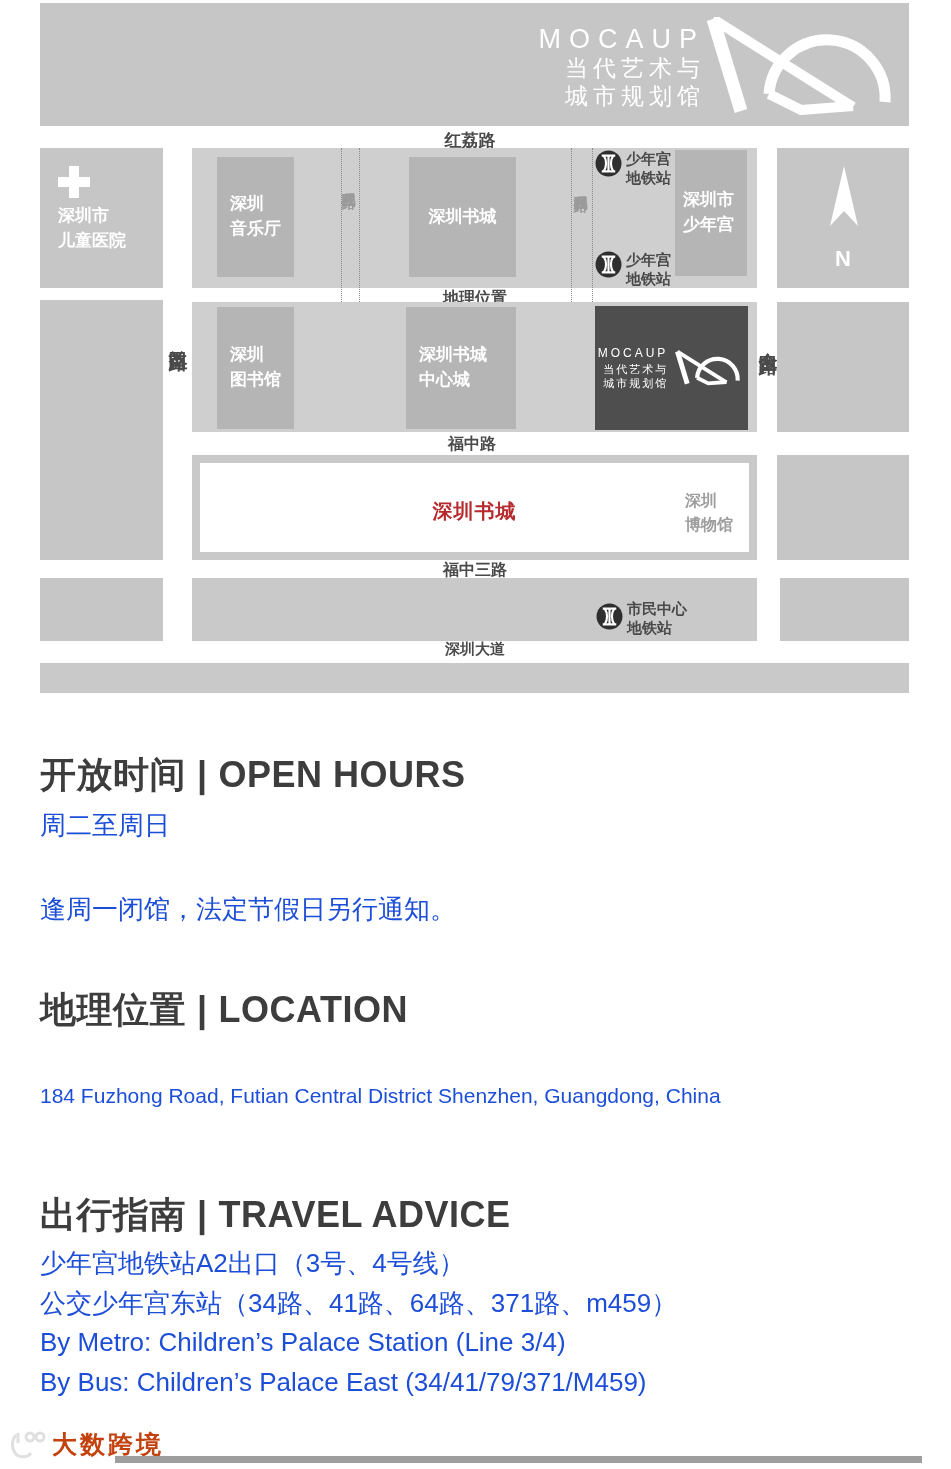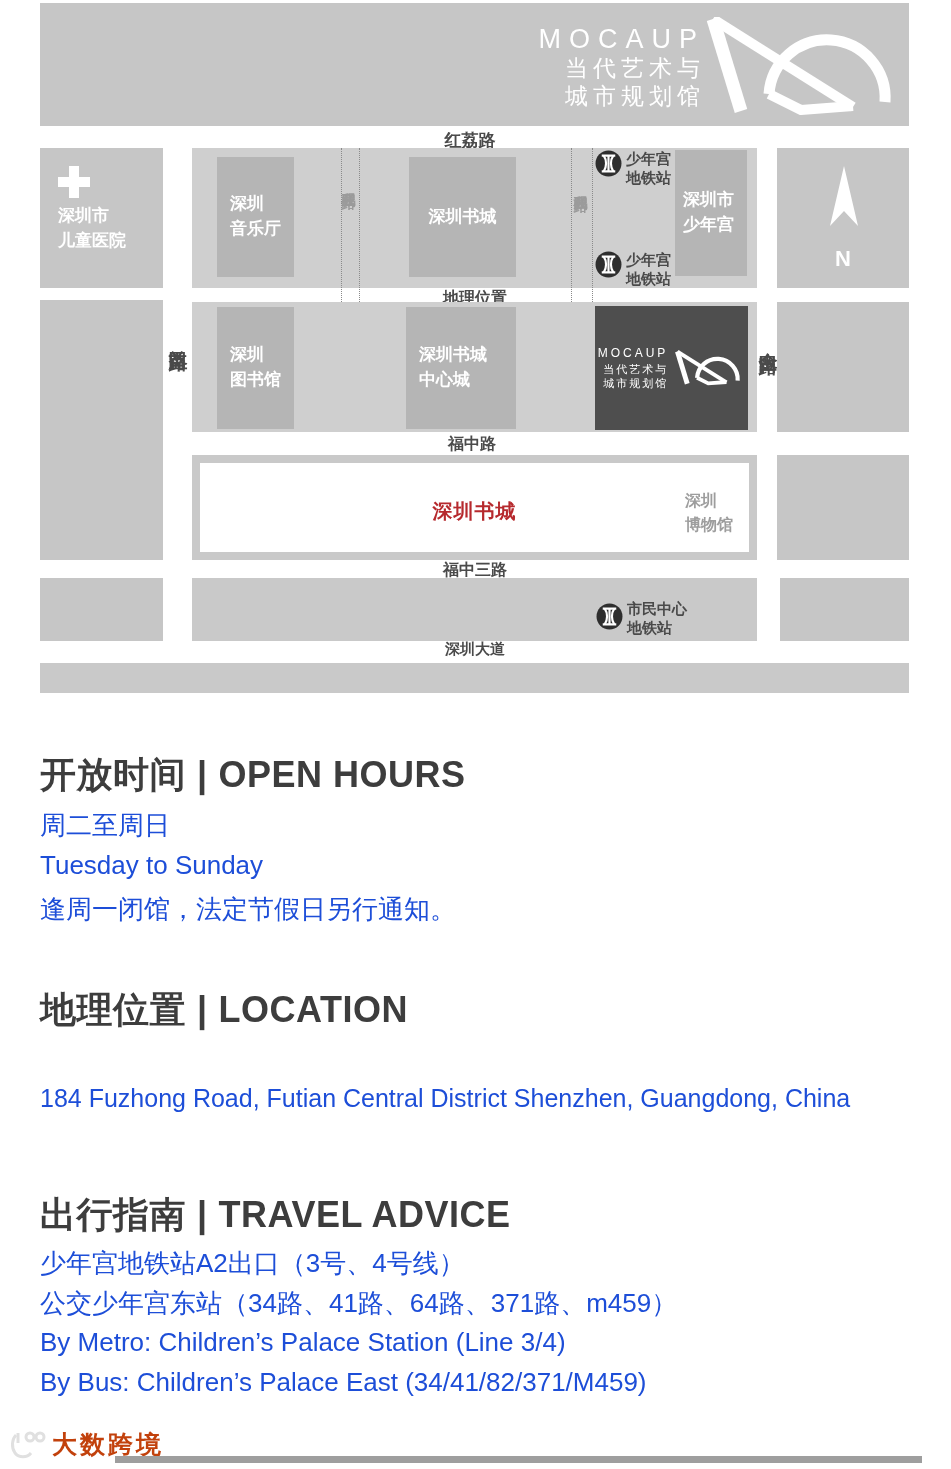--- a/index.html
+++ b/index.html
@@ -204,35 +204,34 @@
     <div>市民中心</div>
     <div>地铁站</div>
   </div>
 
   <div class="blk" style="left:40px;top:663px;width:869px;height:30px;background:#c9c9c9;"></div>
 
   <div class="sec-title" style="top:751px;">
     <span>开放时间</span><span class="div">|</span><span>OPEN HOURS</span>
   </div>
   <div class="sec-line" style="top:808px;">周二至周日</div>
-  <div class="sec-line" style="top:850px;">Tuesday to Sunday</div>
   <div class="sec-line" style="top:892px;">逢周一闭馆，法定节假日另行通知。</div>
 
   <div class="sec-title" style="top:986px;">
     <span>地理位置</span><span class="div">|</span><span>LOCATION</span>
   </div>
-  <div class="sec-line" style="top:1084px;font-size:25px;">184 Fuzhong Road, Futian Central District Shenzhen, Guangdong, China</div>
+  <div class="sec-line" style="top:1084px;font-size:21px;">184 Fuzhong Road, Futian Central District Shenzhen, Guangdong, China</div>
 
   <div class="sec-title" style="top:1191px;">
     <span>出行指南</span><span class="div">|</span><span>TRAVEL ADVICE</span>
   </div>
   <div class="sec-line" style="top:1246px;">少年宫地铁站A2出口（3号、4号线）</div>
   <div class="sec-line" style="top:1286px;">公交少年宫东站（34路、41路、64路、371路、m459）</div>
   <div class="sec-line" style="top:1327px;">By Metro: Children’s Palace Station (Line 3/4)</div>
-  <div class="sec-line" style="top:1367px;">By Bus: Children’s Palace East (34/41/82/371/M459)</div>
+  <div class="sec-line" style="top:1367px;">By Bus: Children’s Palace East (34/41/79/371/M459)</div>
 
   <div class="watermark">
     <span>
       <svg width="38" height="32" viewBox="0 0 38 32">
         <g stroke="#e0e0e0" fill="none" stroke-width="3">
           <path d="M8,6 C4,10 3,18 7,24 C11,29 19,29 23,24"></path>
           <circle cx="22" cy="8" r="4"></circle>
           <circle cx="32" cy="8" r="4"></circle>
           <path d="M10,4 L10,14"></path>
         </g>

